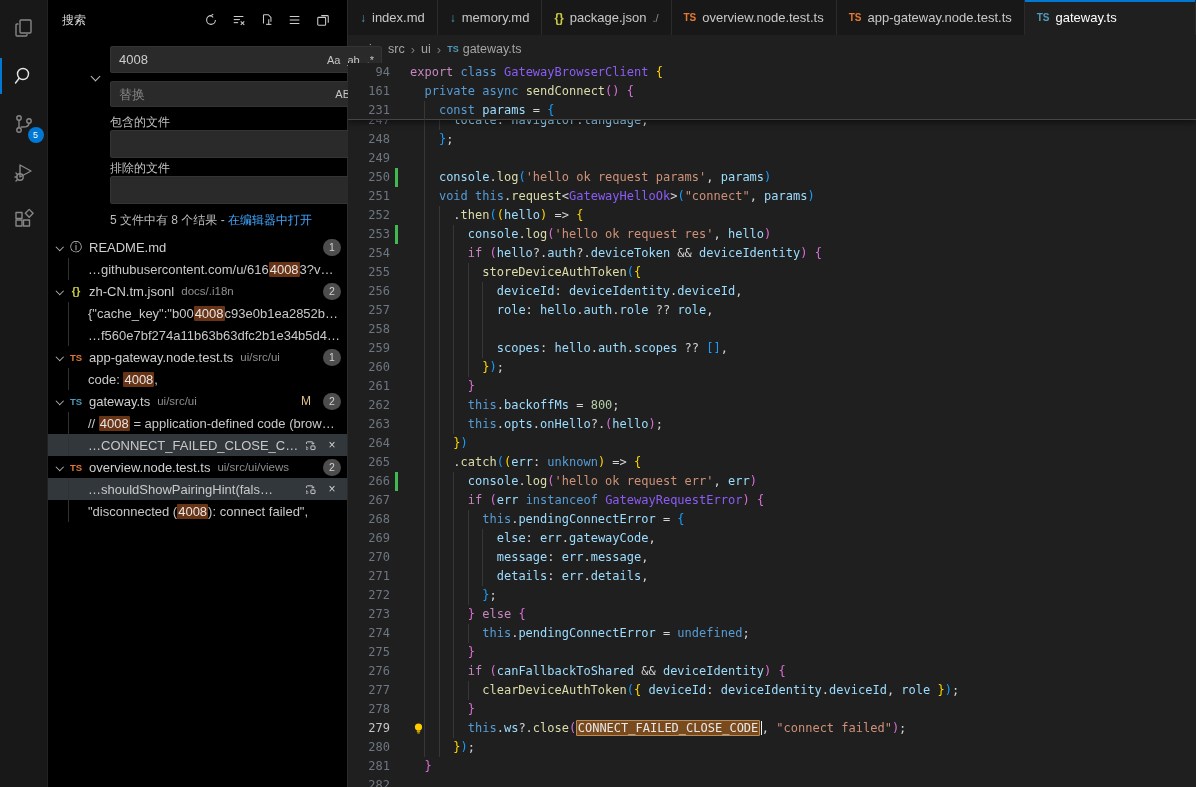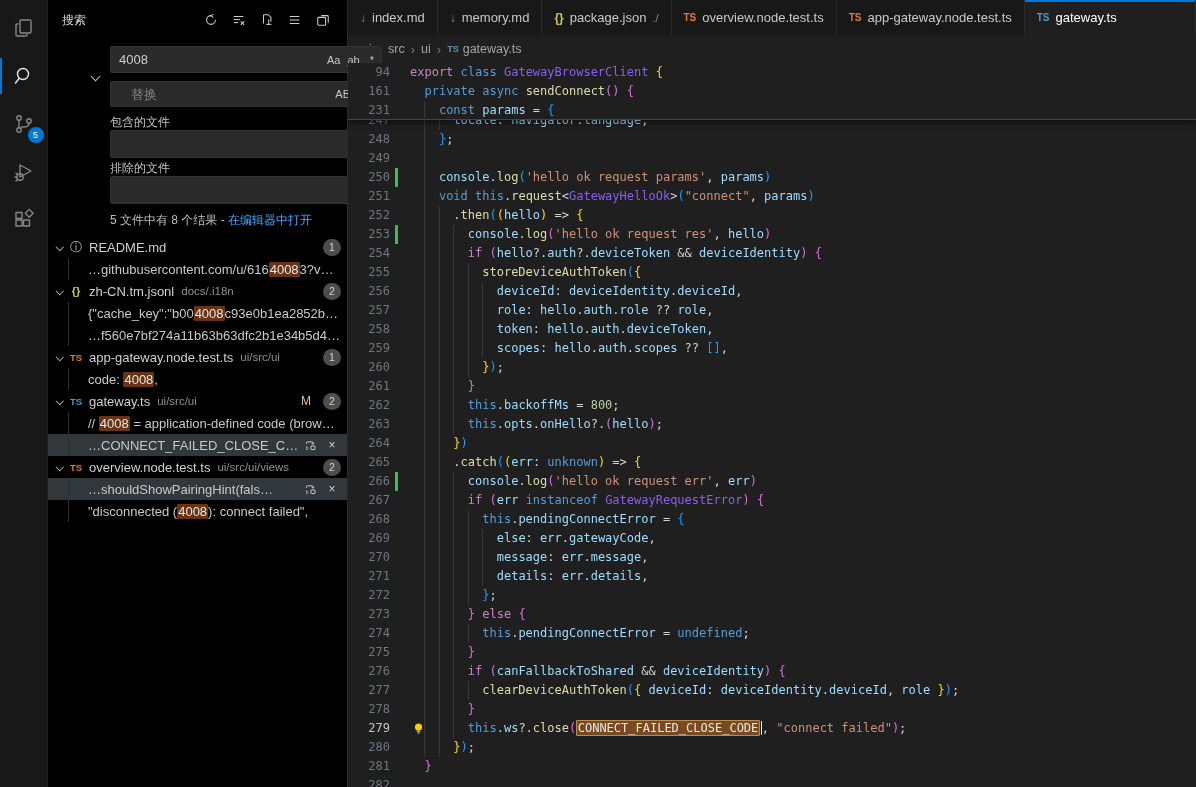--- a/index.html
+++ b/index.html
@@ -38,21 +38,21 @@
     border-bottom:1.4px solid currentColor; transform:rotate(45deg); }
 
   .sp-input { position:absolute; left:62px; background:#2a2a2a; border:1px solid #343434;
     border-radius:2px; display:flex; align-items:center; }
   .sp-input input { flex:1; background:transparent; border:0; outline:none; color:#cccccc;
     font-size:13px; font-family:inherit; padding:0 8px; min-width:0; height:100%; }
   .sp-input input::placeholder { color:#848484; }
   .opt { color:#c5c5c5; font-size:11px; margin-right:7px; cursor:pointer; white-space:nowrap; }
   .opt.u { text-decoration:underline; }
   #searchbox { top:46px; width:272px; height:27px; }
-  #replacebox { top:81px; width:248px; height:26px;padding-left:12px; }
+  #replacebox { top:81px; width:248px; height:26px; }
   #includebox { top:130px; width:272px; height:28px; }
   #excludebox { top:176px; width:272px; height:28px; }
   .replace-all-btn { position:absolute; left:318px; top:85px; width:18px; height:18px;
     color:#ccc; cursor:pointer; }
   .replace-all-btn svg, .book-btn svg { width:16px; height:16px; stroke:currentColor;
     fill:none; stroke-width:1.1; }
   .book-btn { width:22px; height:22px; margin-right:3px; display:flex; align-items:center;
     justify-content:center; color:#ccc; cursor:pointer; }
   .gear-btn { width:24px; height:22px; margin-right:3px; background:#0e72c4;
     border:1px solid #3c9df1; border-radius:4px; display:flex; align-items:center;
@@ -513,21 +513,20 @@
             <div class="ig" style="left:134.2px"></div>
             <pre><span class="tok-w">            </span><span class="tok-v">role</span><span class="tok-w">: </span><span class="tok-v">hello</span><span class="tok-w">.</span><span class="tok-v">auth</span><span class="tok-w">.</span><span class="tok-v">role</span><span class="tok-w"> ?? </span><span class="tok-v">role</span><span class="tok-w">,</span></pre>
           </div>
           <div class="cline" style="top: 257px;">
             <span class="lnum">258</span>
             <div class="ig" style="left:76.44px"></div>
             <div class="ig" style="left:90.88px"></div>
             <div class="ig" style="left:105.32px"></div>
             <div class="ig" style="left:119.75999999999999px"></div>
             <div class="ig" style="left:134.2px"></div>
-            <pre><span class="tok-w">            </span><span class="tok-v">token</span><span class="tok-w">: </span><span class="tok-v">hello</span><span class="tok-w">.</span><span class="tok-v">auth</span><span class="tok-w">.</span><span class="tok-v">deviceToken</span><span class="tok-w">,</span></pre>
           </div>
           <div class="cline" style="top: 276px;">
             <span class="lnum">259</span>
             <div class="ig" style="left:76.44px"></div>
             <div class="ig" style="left:90.88px"></div>
             <div class="ig" style="left:105.32px"></div>
             <div class="ig" style="left:119.75999999999999px"></div>
             <div class="ig" style="left:134.2px"></div>
             <pre><span class="tok-w">            </span><span class="tok-v">scopes</span><span class="tok-w">: </span><span class="tok-v">hello</span><span class="tok-w">.</span><span class="tok-v">auth</span><span class="tok-w">.</span><span class="tok-v">scopes</span><span class="tok-w"> ?? </span><span class="tok-b3">[]</span><span class="tok-w">,</span></pre>
           </div>

